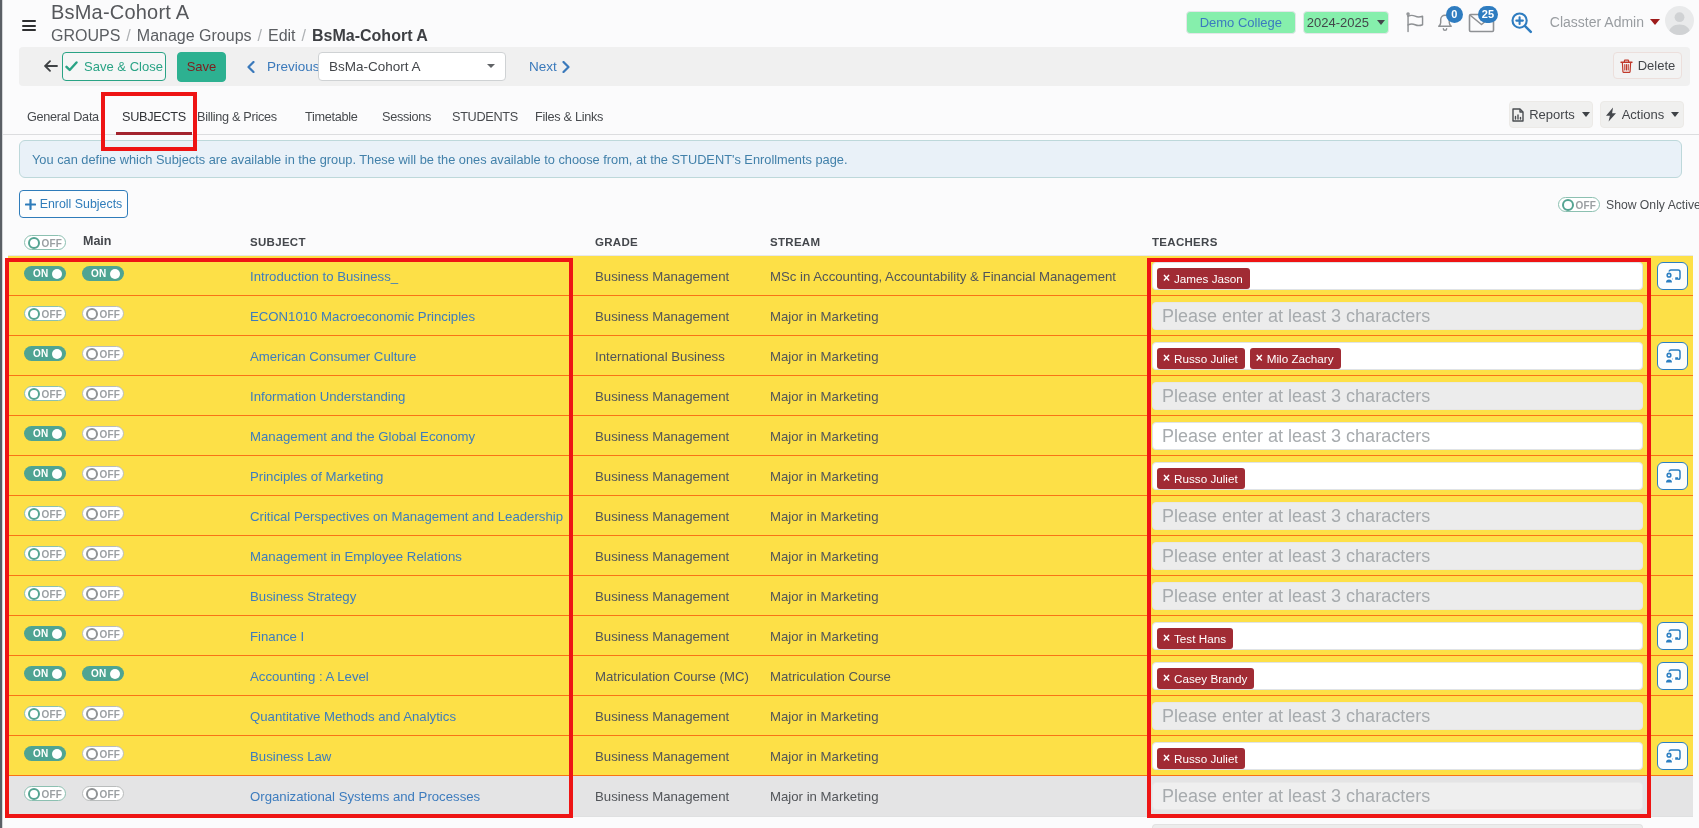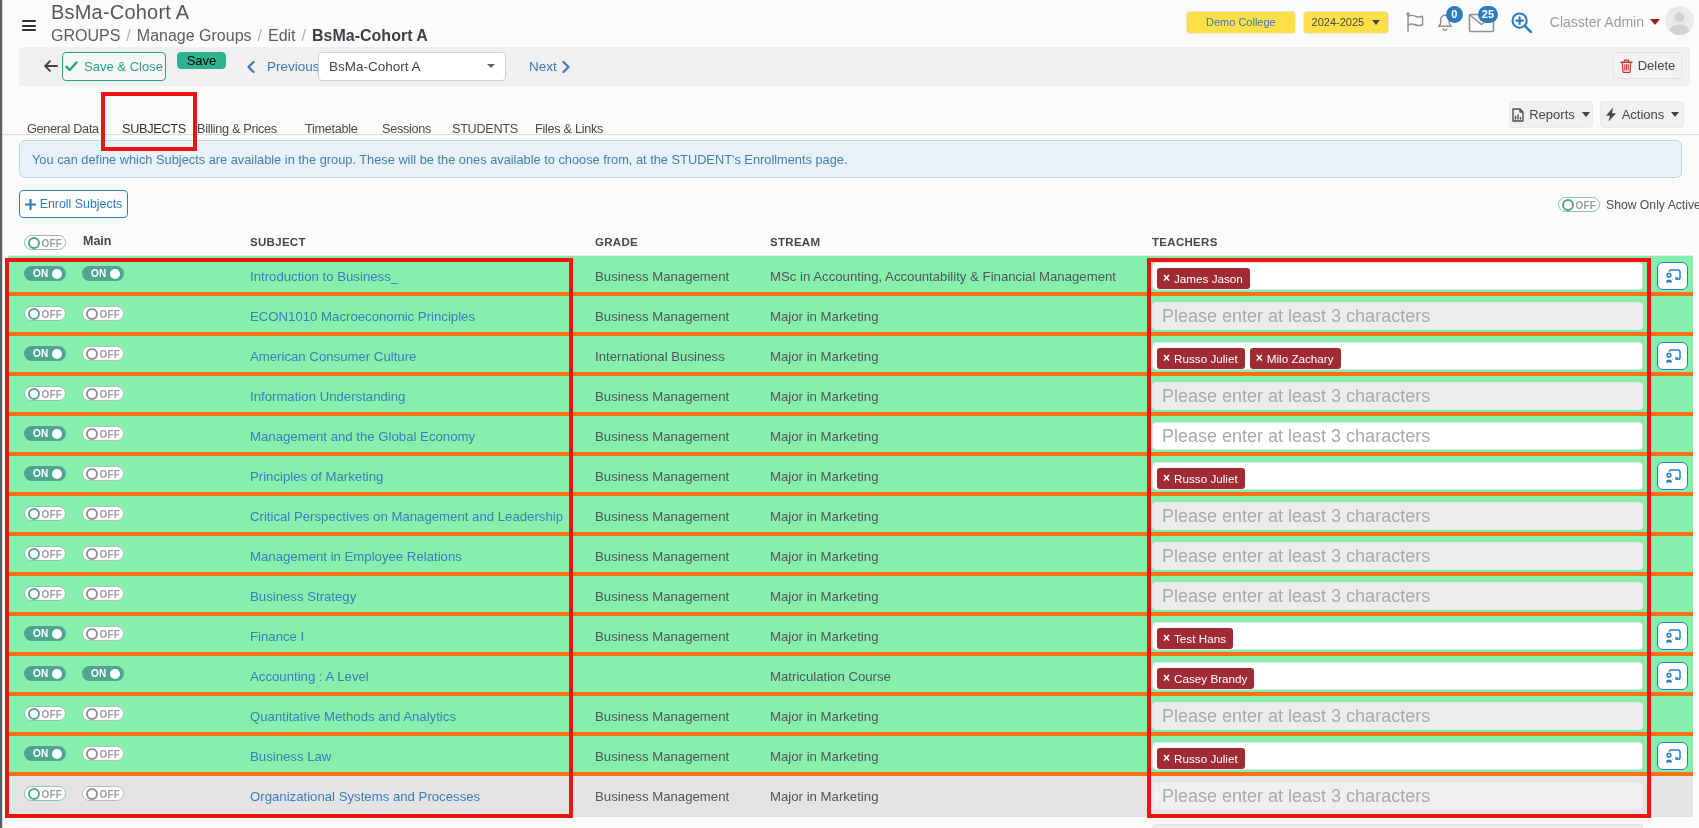--- a/index.html
+++ b/index.html
@@ -17,21 +17,21 @@
 .hamburger { position:absolute; left:22px; top:20px; width:14px; height:13px; cursor:pointer; }
 .hamburger span { display:block; height:2px; background:#2e2f31; margin-bottom:2.6px; border-radius:1px; }
 .title-block { position:absolute; left:51px; top:1px; }
 .page-title { font-size:20px; font-weight:400; color:#55575b; letter-spacing:0.2px; }
 .breadcrumb { font-size:16px; color:#5b5e62; margin-top:3px; }
 .breadcrumb .sep { color:#aeb1b4; margin:0 6px; }
 .breadcrumb .crumb { color:#5b5e62; }
 .breadcrumb .crumb.last { font-weight:700; color:#3d3f43; }
 
 .topbar-right { position:absolute; right:5px; top:0; height:44px; display:flex; align-items:center; }
-.chip-btn { background:#fde047; border:1px solid #e4e7e9; border-radius:4px; height:23px; display:flex; align-items:center; justify-content:center; font-size:11px; cursor:pointer; }
+.chip-btn { background:#86efac; border:1px solid #e4e7e9; border-radius:4px; height:23px; display:flex; align-items:center; justify-content:center; font-size:13px; cursor:pointer; }
 .chip-btn.school { color:#3a7abf; margin-right:7px; width:110px; }
 .chip-btn.year { color:#43464a; margin-right:16px; width:86px; }
 .chip-btn.year .caret { margin-left:8px; }
 .caret { width:0; height:0; border-left:4.5px solid transparent; border-right:4.5px solid transparent; border-top:5px solid #43464a; display:inline-block; }
 .top-icon { position:relative; width:22px; height:24px; display:flex; align-items:center; justify-content:center; cursor:pointer; }
 .top-icon.i-flag { margin-right:7px; }
 .top-icon.i-bell { margin-right:12px; }
 .top-icon.i-env { width:28px; margin-right:12px; }
 .top-icon.i-env .badge { left:10px; }
 .top-icon.i-zoom { width:27px; margin-right:15px; }
@@ -40,35 +40,35 @@
 .user-name { font-size:14px; color:#999da1; margin-right:6px; }
 .user-caret { width:0; height:0; border-left:5.5px solid transparent; border-right:5.5px solid transparent; border-top:6.5px solid #9e1b1b; }
 .avatar { width:29px; height:29px; margin-top:-3px; border-radius:50%; background:#e9eaeb; overflow:hidden; position:relative; }
 
 
 .toolbar { position:absolute; left:19px; top:47px; width:1671px; height:39px; background:#f0f0f0; border-radius:4px; }
 .back-btn { position:absolute; left:16px; top:3px; width:32px; height:32px; display:flex; align-items:center; justify-content:center; cursor:pointer; border-radius:50%; }
 .btn { border-radius:4px; display:inline-flex; align-items:center; justify-content:center; cursor:pointer; position:absolute; top:4.5px; }
 .btn-save-close { left:43px; width:104px; height:29px; background:#f5f6f6; border:1.5px solid #29a385; color:#29a385; font-size:13px; }
 .btn-save-close svg { margin-right:6px; }
-.btn-save { left:158px; width:49px; height:17px; background:#2db191; border:1.5px solid #2db191; color:#000000; font-size:13px; }
+.btn-save { left:158px; width:49px; height:30px; background:#2db191; border:1.5px solid #2db191; color:#7f1d1d; font-size:13px; }
 .nav-link { position:absolute; top:12px; display:inline-flex; align-items:center; color:#3a79bb; font-size:13.5px; cursor:pointer; }
 .nav-prev { left:228px;gap:7px; }
 .nav-prev svg { margin-right:5px; }
 .nav-next svg { margin-left:5px; }
 .toolbar-select { position:absolute; left:299px; top:4.5px; width:188px; height:29px; background:#fff; border:1px solid #cfd2d4; border-radius:4px; display:flex; align-items:center; padding:0 10px; font-size:13.5px; color:#43464a; cursor:pointer; }
 .toolbar-select .caret { margin-left:auto; border-left-width:4px; border-right-width:4px; border-top-width:4.5px; border-top-color:#606366; }
 .nav-next { left:510px; }
 .btn-delete { position:absolute; right:8px; top:5px; width:69px; height:27px; background:#f3f3f3; border:1px solid #ecdfdc; border-radius:4px; font-size:13px; color:#43464a; display:flex; align-items:center; justify-content:center; cursor:pointer; }
 .btn-delete svg { margin-right:5px; }
 
 
 .tabs-row { position:absolute; left:0; top:100px; width:1699px; height:35px; border-bottom:1px solid #dcdddf; }
 .tabs { position:absolute; left:0; top:0; height:35px; width:100%; }
-.tab { font-size:12.7px; color:#474a4e; letter-spacing:-0.3px; padding-top:10px; cursor:pointer; position:absolute; top:12px; height:35px; }
+.tab { font-size:12.7px; color:#474a4e; letter-spacing:-0.3px; padding-top:10px; cursor:pointer; position:absolute; top:0; height:35px; }
 .tab.active { color:#303236; }
 .tab.active:after { content:""; position:absolute; left:-6px; right:-6px; bottom:0; height:3px; background:#a3242e; }
 .tabs-right { position:absolute; right:15px; top:1px; display:flex; }
 .drop-btn { height:27px; width:84px; background:#f0f0ef; border:1px solid #eceae7; border-radius:4px; display:flex; align-items:center; justify-content:center; font-size:13px; color:#43464a; margin-left:7px; cursor:pointer; }
 .drop-btn svg { margin-right:5px; }
 .drop-btn .caret { margin-left:7px; border-top-color:#3f4246; }
 
 
 .banner { position:absolute; left:19px; top:140px; width:1663px; height:38px; background:#e9f1f8; border:1px solid #bdd8da; border-radius:6px; display:flex; align-items:center; padding:0 12px; font-size:12.8px; color:#4281aa; }
 
@@ -98,21 +98,21 @@
 .thead { position:relative; height:27px; }
 .th { position:absolute; top:0; font-weight:700; color:#44474c; }
 .th.upper { font-size:11.5px; letter-spacing:0.3px; top:8px; }
 .th-toggle { left:16px; top:7px; }
 .th-main { left:75px; font-size:12.5px; top:6px; }
 .th-subject { left:242px; }
 .th-grade { left:587px; }
 .th-stream { left:762px; }
 .th-teachers { left:1144px; }
 .tbody { border-top:1px solid #e7e8e9; border-bottom:1px solid #dfe0e1; }
-.row { position:relative; height:40px; background:#86efac; border-bottom:4px solid #f97316; }
+.row { position:relative; height:40px; background:#fde047; border-bottom:1px solid #f97316; }
 .row:last-child { border-bottom:none; }
 .row.hl { background:#e4e4e5; }
 .cell { position:absolute; top:0; height:40px; display:flex; align-items:center; }
 .c-toggle { left:16px; } .cell .switch { margin-top:-5px; }
 .c-main { left:74px; }
 .c-subject { left:242px; font-size:13.2px; }
 .c-subject a { color:#3d7cbe; text-decoration:none; cursor:pointer; }
 .c-grade { left:587px; font-size:13.2px; color:#515459; }
 .c-stream { left:762px; font-size:13.2px; color:#515459; }
 .c-input { left:1144px; width:491px; }
@@ -607,20 +607,21 @@
         </span>
     <span class="cell c-main">
           <span class="switch on">
             <span class="knob"></span>
             <span class="txt">ON</span>
           </span>
         </span>
     <span class="cell c-subject">
           <a>Accounting : A Level</a>
         </span>
+    <span class="cell c-grade">Matriculation Course (MC)</span>
     <span class="cell c-stream">Matriculation Course</span>
     <span class="cell c-input">
           <span class="teacher-input enabled">
             <span class="chip"><span class="x">×</span>Casey Brandy</span>
           </span>
         </span>
     <span class="cell c-btn">
           <button class="tbtn">
             <svg width="18" height="15" viewBox="0 0 18 15" fill="none">
               <rect x="5.2" y="1.1" width="10.8" height="9.2" rx="1.8" stroke="#2b7fc1" stroke-width="1.5"></rect>

